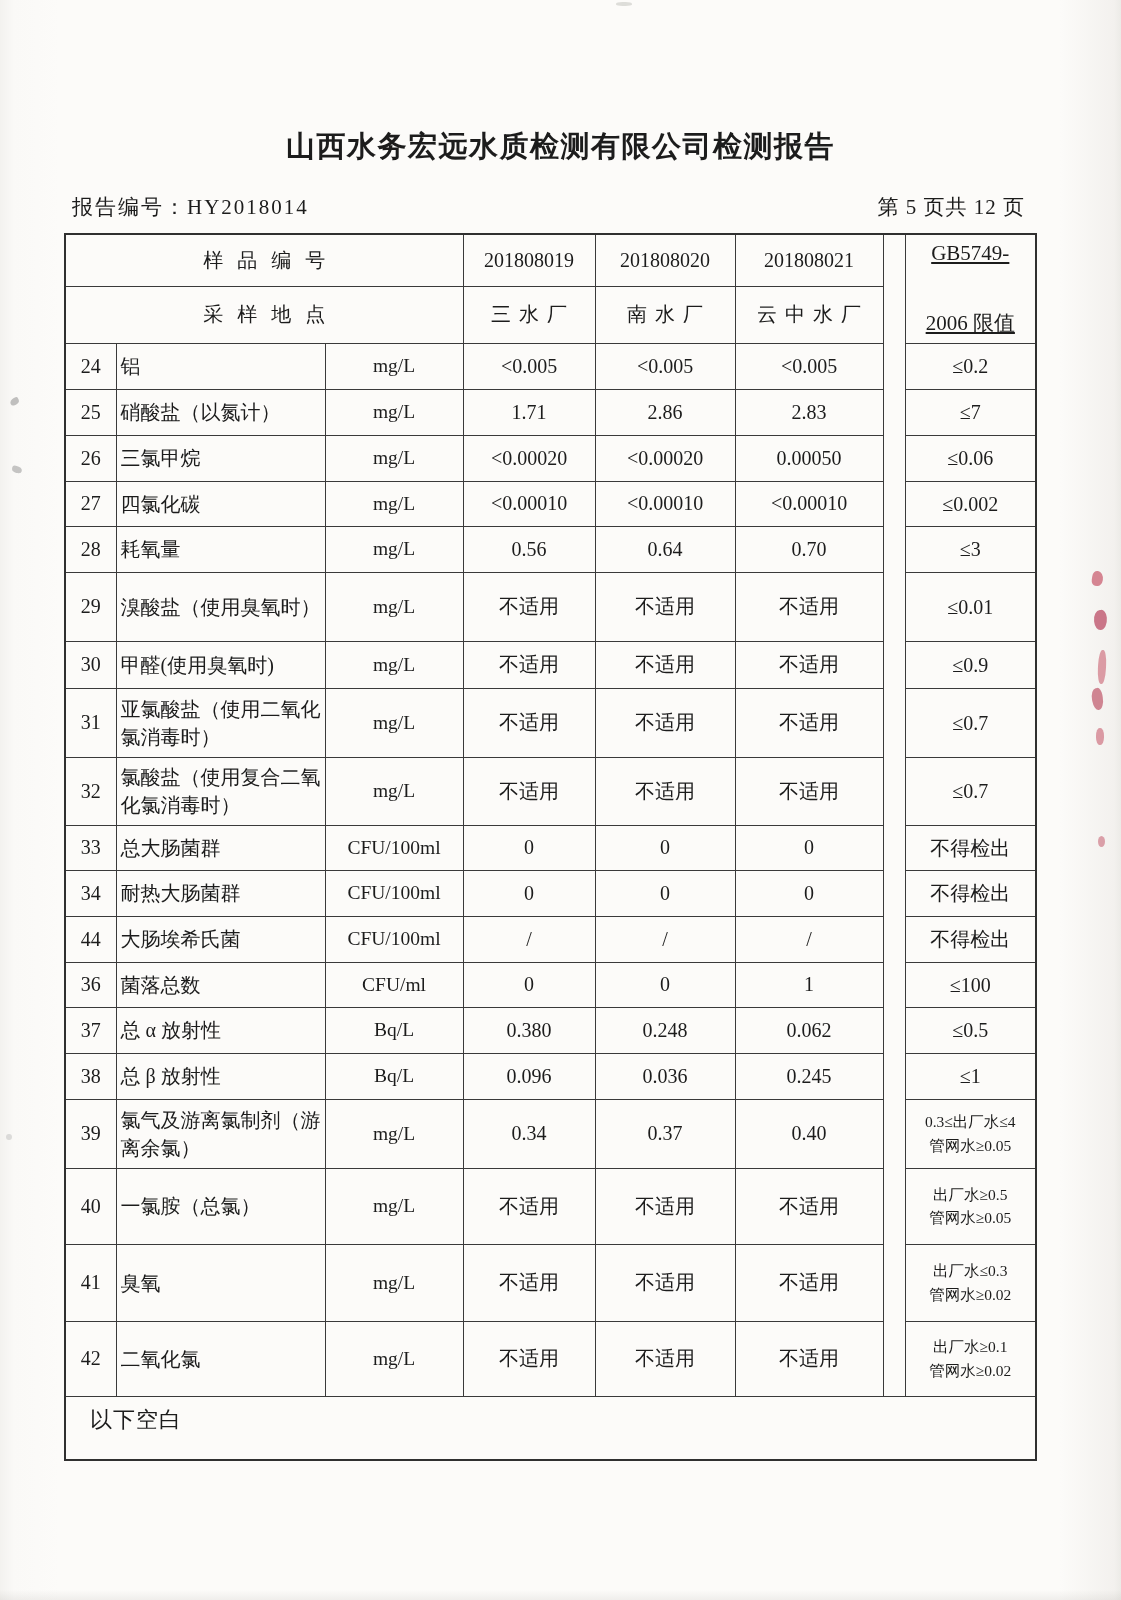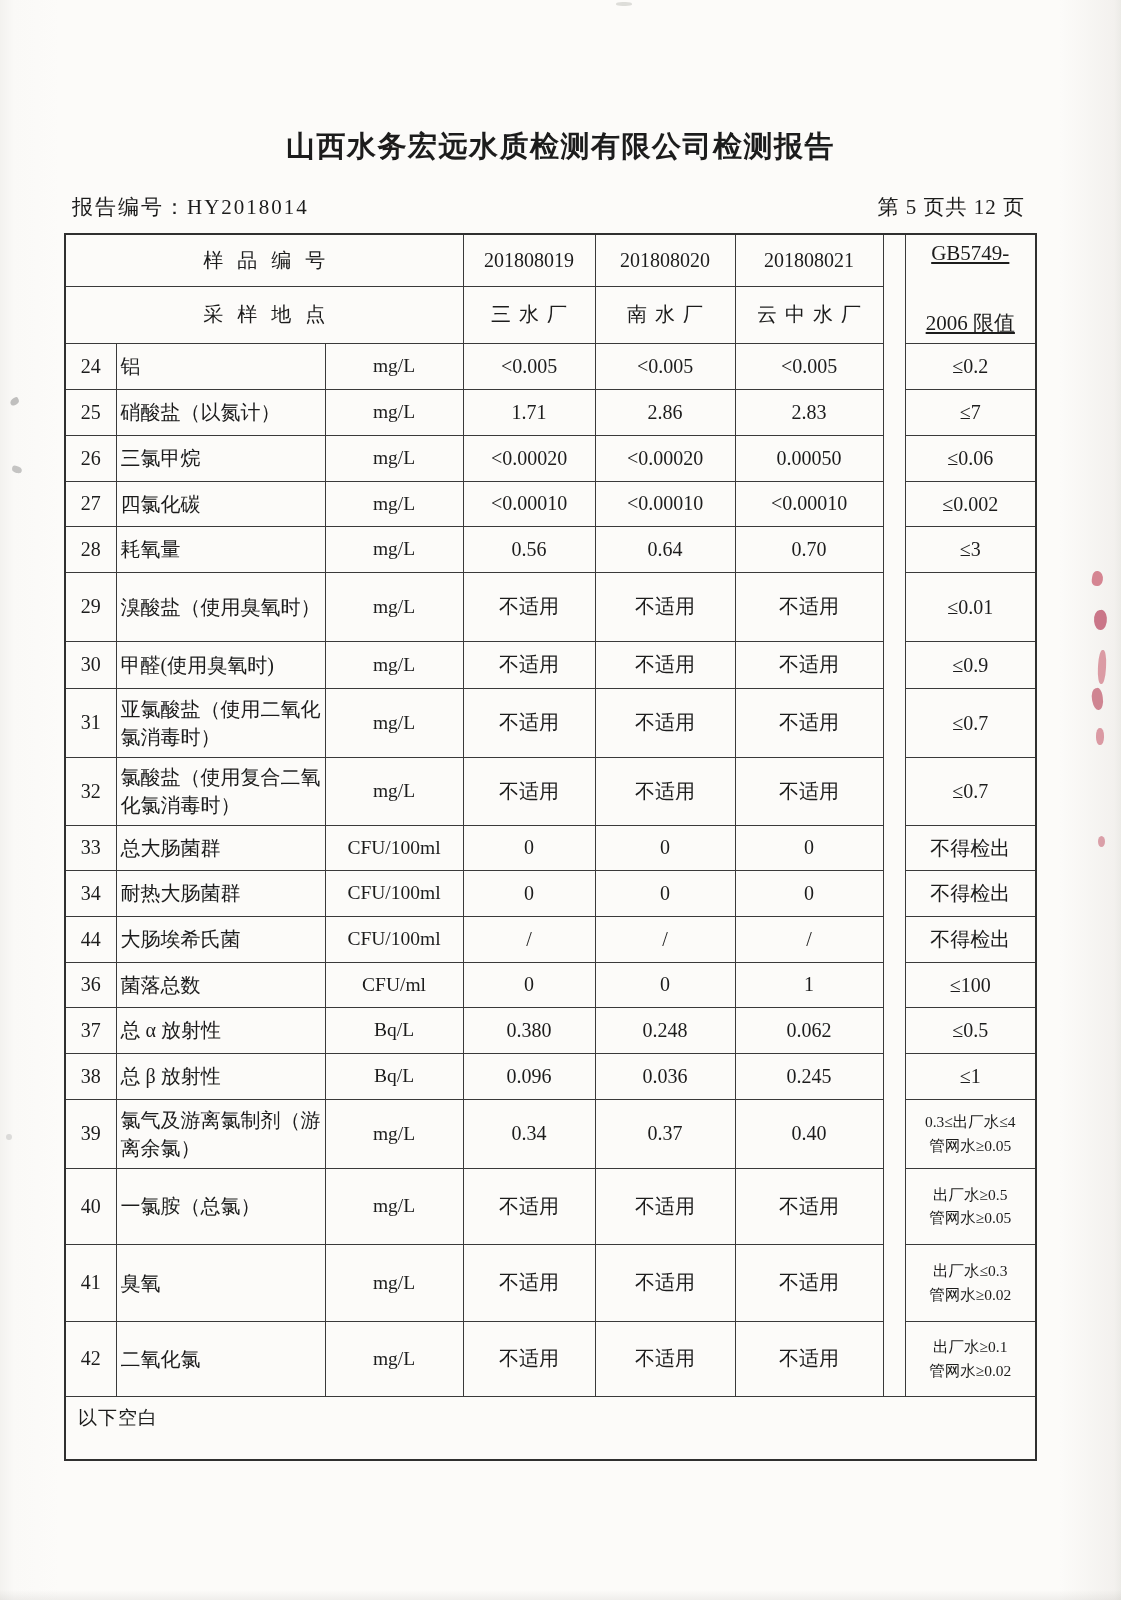--- a/index.html
+++ b/index.html
@@ -56,21 +56,21 @@
   td.limit-head{padding:6px 2px;}
   .limit-head-inner{
     display:flex;flex-direction:column;justify-content:space-between;
     height:96px;align-items:center;font-size:21px;text-decoration:underline;
   }
   td.limit{white-space:pre-line;line-height:1.4;}
   td.limit.limit-small{font-size:15.5px;line-height:1.5;padding:2px 0;}
   tr.blank-row{height:64px;}
   tr.blank-row td{
     vertical-align:top;text-align:left;
-    padding:8px 0 0 12px;font-size:19px;letter-spacing:1px;border-radius:6px;
+    padding:8px 0 0 24px;font-size:22px;letter-spacing:1px;border-radius:6px;
   }
   td.unit{font-size:19.5px;}
   td.val{font-size:20px;}
 
   
   .artifact{position:absolute;pointer-events:none;}
   .speck1{left:10px;top:398px;width:9px;height:7px;background:#8f8f8f;opacity:.55;border-radius:60% 20% 50% 40%;transform:rotate(-25deg);}
   .speck2{left:12px;top:466px;width:10px;height:7px;background:#909090;opacity:.5;border-radius:30% 60% 40% 50%;transform:rotate(10deg);}
   .speck3{left:6px;top:1134px;width:6px;height:6px;background:#a5a5a5;opacity:.35;border-radius:50%;}
   .speck4{left:616px;top:2px;width:16px;height:4px;background:#b9b7b2;opacity:.45;border-radius:40%;}

